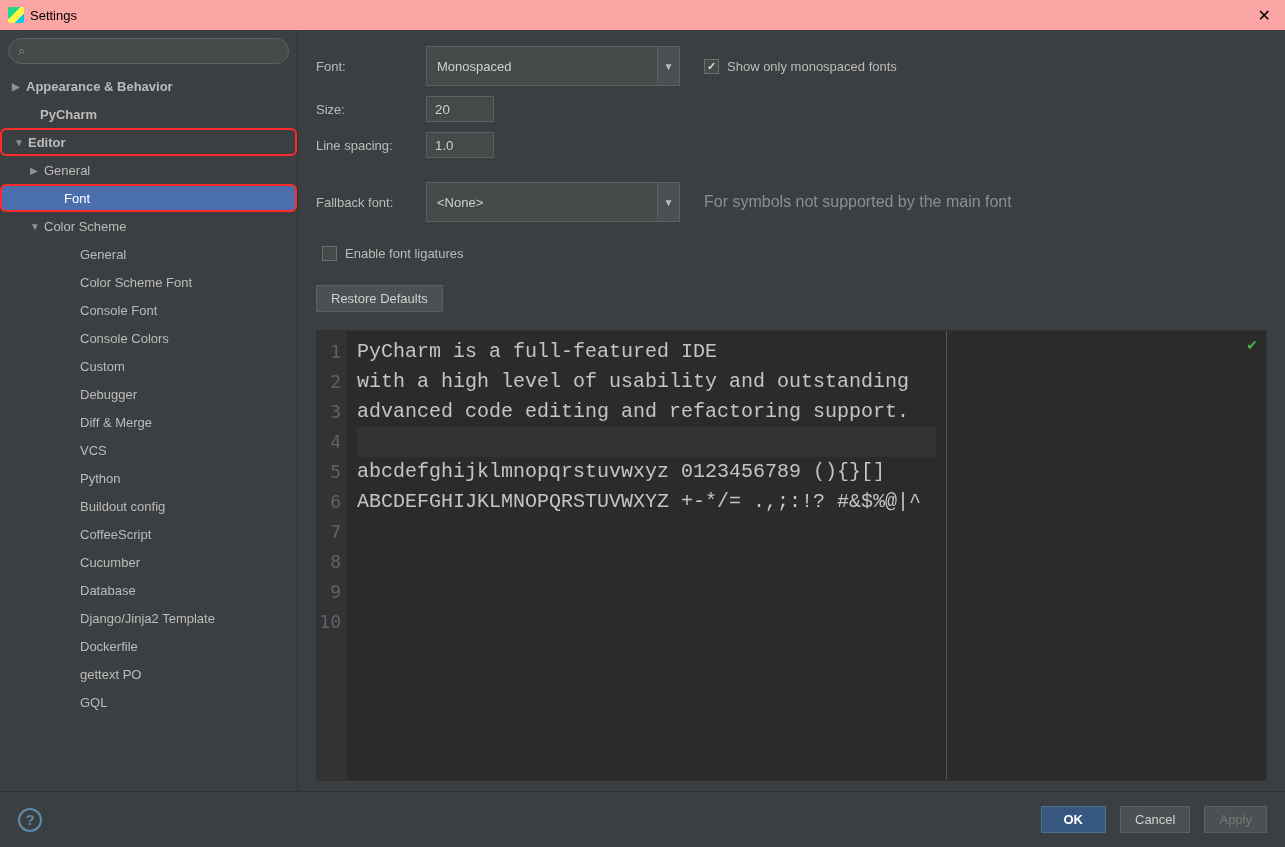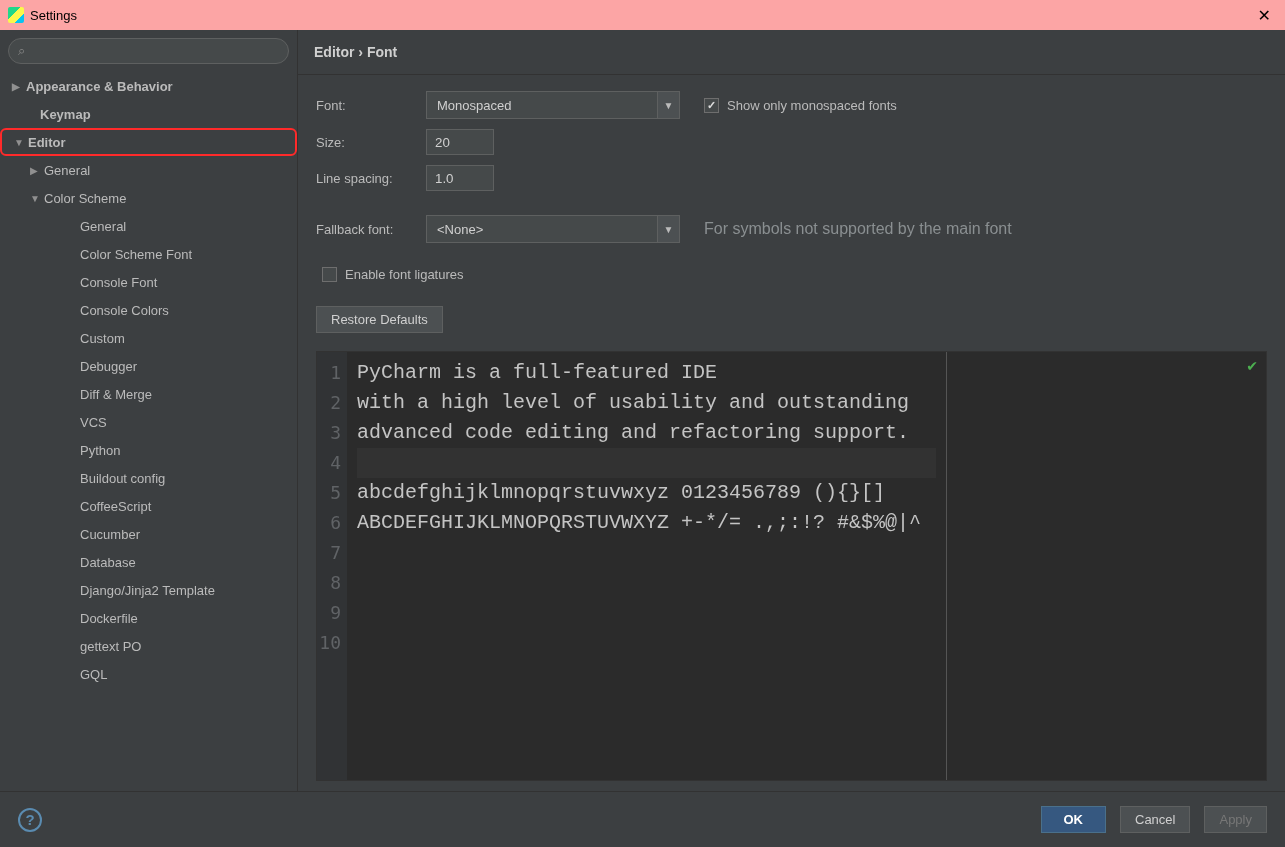--- a/index.html
+++ b/index.html
@@ -21,21 +21,21 @@
 .tree-row.bold { font-weight: 600; }
 .tree-row.selected { background: #4b6eaf; color: #ffffff; }
 .tree-row .caret { width: 14px; display: inline-block; font-size: 10px; color: #909090; }
 .tree-row.selected .caret { color: #fff; }
 .hl-red { border: 2px solid #ff2a2a; border-radius: 6px; }
 .content { flex: 1; display: flex; flex-direction: column; min-width: 0; background: #3c3f41; }
 .breadcrumb { padding: 14px 16px; font-weight: 600; color: #d0d0d0; font-size: 14px; border-bottom: 1px solid #323232; }
 .form-area { padding: 16px 18px 18px; display: flex; flex-direction: column; gap: 10px; }
 .form-row { display: flex; align-items: center; gap: 10px; }
 .form-label { width: 100px; color: #bbbbbb; }
-.combo { display: flex; align-items: center; background: #45494a; border: 1px solid #5e6060; height: 28px; }
+.combo { display: flex; align-items: center; background: #45494a; border: 1px solid #5e6060; height: 40px; }
 .combo-text { padding: 0 10px; color: #d0d0d0; }
 .combo-btn { width: 22px; height: 100%; border-left: 1px solid #5e6060; display: flex; align-items: center; justify-content: center; color: #bbb; font-size: 10px; cursor: pointer; background: #4c5052; }
 .num-input { background: #45494a; border: 1px solid #5e6060; color: #d0d0d0; padding: 0 8px; height: 26px; width: 68px; }
 .cb-row { display: flex; align-items: center; gap: 8px; }
 .cb { width: 15px; height: 15px; border: 1px solid #6e6e6e; background: #45494a; display: inline-flex; align-items: center; justify-content: center; font-size: 11px; color: #c8c8c8; cursor: pointer; }
 .cb.checked::after { content: "✓"; color: #dcdcdc; font-weight: bold; }
 .hint-text { color: #8a8f91; font-size: 16px; }
 .btn { background: #4c5052; border: 1px solid #5e6060; color: #d0d0d0; padding: 5px 14px; cursor: pointer; font-size: 13px; }
 .preview-wrap { flex: 1; margin: 0 18px 10px; display: flex; background: #2b2b2b; border: 1px solid #323232; position: relative; min-height: 0; }
 .gutter { width: 30px; background: #313335; color: #606366; text-align: right; padding: 6px 6px 0 0; font-family: monospace; font-size: 18px; line-height: 30px; user-select: none; }
@@ -67,30 +67,34 @@
       <span class="search-ico">⌕</span>
       <input class="search-input" type="text" placeholder="" style="">
     </div>
     <div class="tree" id="tree">
         <div class="tree-row bold" style="padding-left: 12px;">
           <span class="caret">▶</span>
           <span>Appearance &amp; Behavior</span>
         </div>
         <div class="tree-row bold" style="padding-left: 26px;">
           <span class="caret"></span>
-          <span>Keymap</span>
+          <span>PyCharm</span>
         </div>
         <div class="tree-row bold hl-red" style="padding-left: 12px;">
           <span class="caret">▼</span>
           <span>Editor</span>
         </div>
         <div class="tree-row" style="padding-left: 30px;">
           <span class="caret">▶</span>
           <span>General</span>
         </div>
+        <div class="tree-row selected hl-red" style="padding-left: 48px;">
+          <span class="caret"></span>
+          <span>Font</span>
+        </div>
         <div class="tree-row" style="padding-left: 30px;">
           <span class="caret">▼</span>
           <span>Color Scheme</span>
         </div>
         <div class="tree-row" style="padding-left: 66px;">
           <span class="caret"></span>
           <span>General</span>
         </div>
         <div class="tree-row" style="padding-left: 66px;">
           <span class="caret"></span>
@@ -153,21 +157,20 @@
           <span>gettext PO</span>
         </div>
         <div class="tree-row" style="padding-left: 66px;">
           <span class="caret"></span>
           <span>GQL</span>
         </div>
       </div>
   </div>
 
   <div class="content">
-    <div class="breadcrumb">Editor › Font</div>
 
     <div class="form-area">
       <div class="form-row">
         <span class="form-label">Font:</span>
         <div class="combo" style="width:254px">
           <span class="combo-text" style="flex:1">Monospaced</span>
           <span class="combo-btn">▼</span>
         </div>
         <div class="cb-row" style="margin-left:14px">
           <span class="cb checked"></span>

